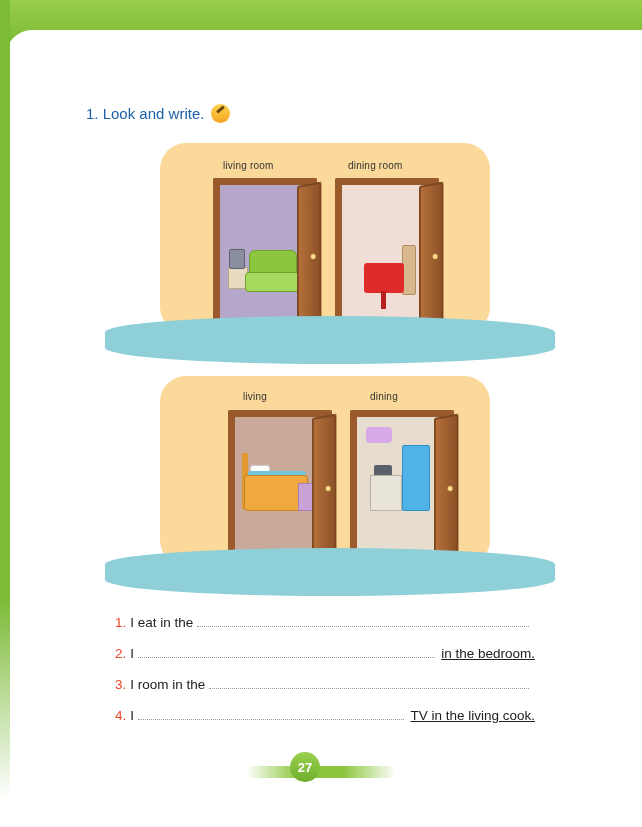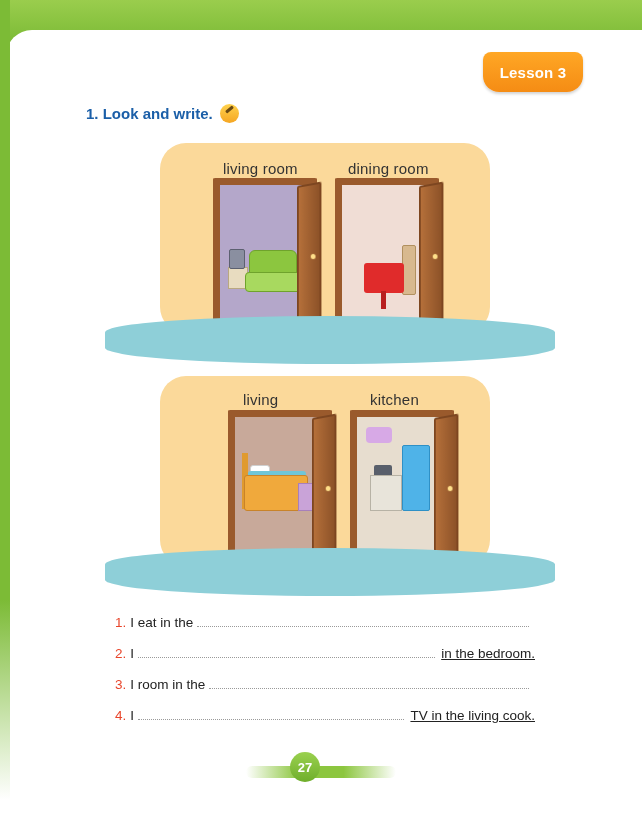--- a/index.html
+++ b/index.html
@@ -90,21 +90,21 @@
     position: absolute;
     left: 86px;
     top: 104px;
     display: flex;
     align-items: center;
     gap: 7px;
   }
   .ex-heading .txt {
     color: #1b5fa8;
     font-size: 15px;
-    font-weight: bold;
+    font-weight: normal;
   }
   .pencil-badge {
     width: 19px;
     height: 19px;
     border-radius: 50%;
     background: linear-gradient(180deg, #ffd24d 0%, #f5a623 100%);
     position: relative;
     display: inline-block;
   }
   .pencil-badge::after {
@@ -138,21 +138,21 @@
   .floor {
     position: absolute;
     background: #8ecfd8;
     border-radius: 50% / 34%;
   }
   .floor-top { left: 10px; top: 178px; width: 450px; height: 48px; }
   .floor-bottom { left: 10px; top: 410px; width: 450px; height: 48px; }
 
   .label {
     position: absolute;
-    font-size: 15px;
+    font-size: 10px;
     color: #333333;
     letter-spacing: 0.2px;
   }
   .lbl-living { left: 128px; top: 22px; }
   .lbl-dining { left: 253px; top: 22px; text-align: right; }
   .lbl-bedroom { left: 148px; top: 253px; }
   .lbl-kitchen { left: 275px; top: 253px; }
 
   
   .doorway {
@@ -283,23 +283,20 @@
 
 <div class="page">
 
   <div class="top-banner">
     <div class="top-banner-inner"></div>
     <div class="top-banner-curve"></div>
   </div>
   <div class="left-green-strip"></div>
   <div class="left-green-strip-fade"></div>
 
-  <div class="lesson-tab">
-    <span>Lesson 3</span>
-  </div>
 
   <div class="ex-heading">
     <span class="txt">1. Look and write.</span>
     <span class="pencil-badge"></span>
   </div>
 
   <div class="scene">
     <div class="sand sand-top"></div>
     <div class="sand sand-bottom"></div>
 
@@ -321,21 +318,21 @@
       <div class="f table-red" style="left:22px; top:78px;"></div>
       <div class="f table-leg" style="left:39px; top:106px;"></div>
     </div>
     <div class="door-panel door-dining">
       <div class="door-knob"></div>
     </div>
 
     <div class="floor floor-top"></div>
 
     <div class="label lbl-bedroom">living</div>
-    <div class="label lbl-kitchen">kitchen</div>
+    <div class="label lbl-kitchen">dining</div>
 
     <div class="doorway dw-bedroom">
       <div class="f bed-post" style="left:7px; top:36px;"></div>
       <div class="f bed-pillow" style="left:15px; top:48px;"></div>
       <div class="f bed-quilt" style="left:13px; top:54px;"></div>
       <div class="f bed-frame" style="left:9px; top:58px; width:62px; height:34px;"></div>
       <div class="f night-stand" style="left:63px; top:66px;"></div>
     </div>
     <div class="door-panel door-bedroom">
       <div class="door-knob"></div>

